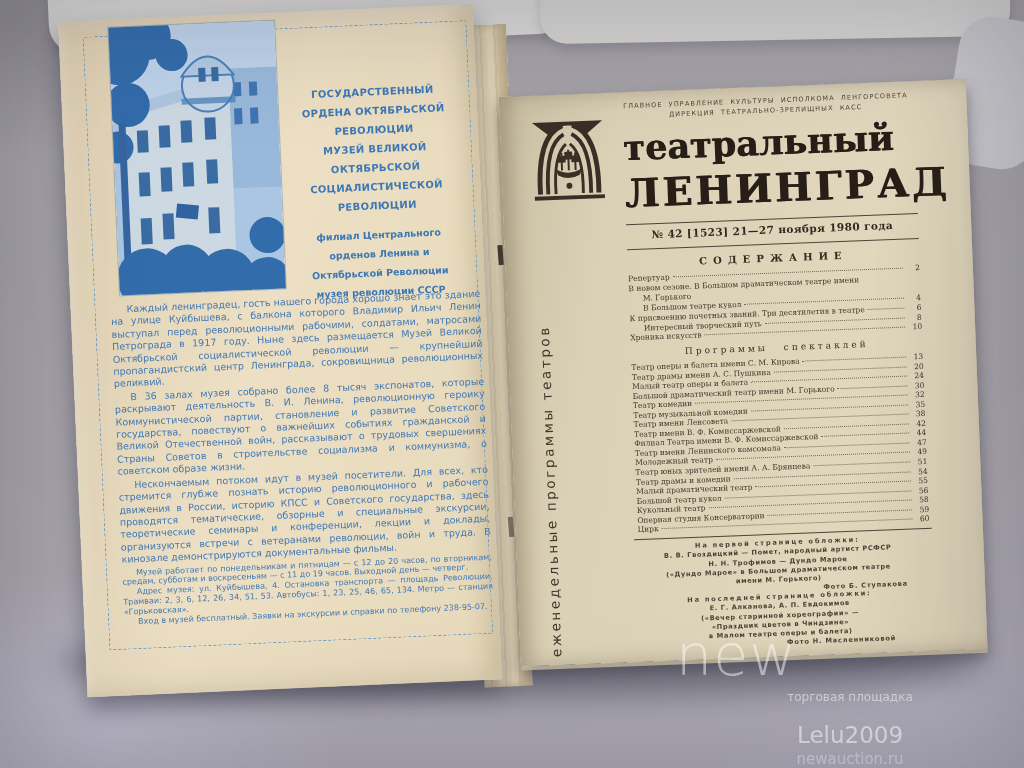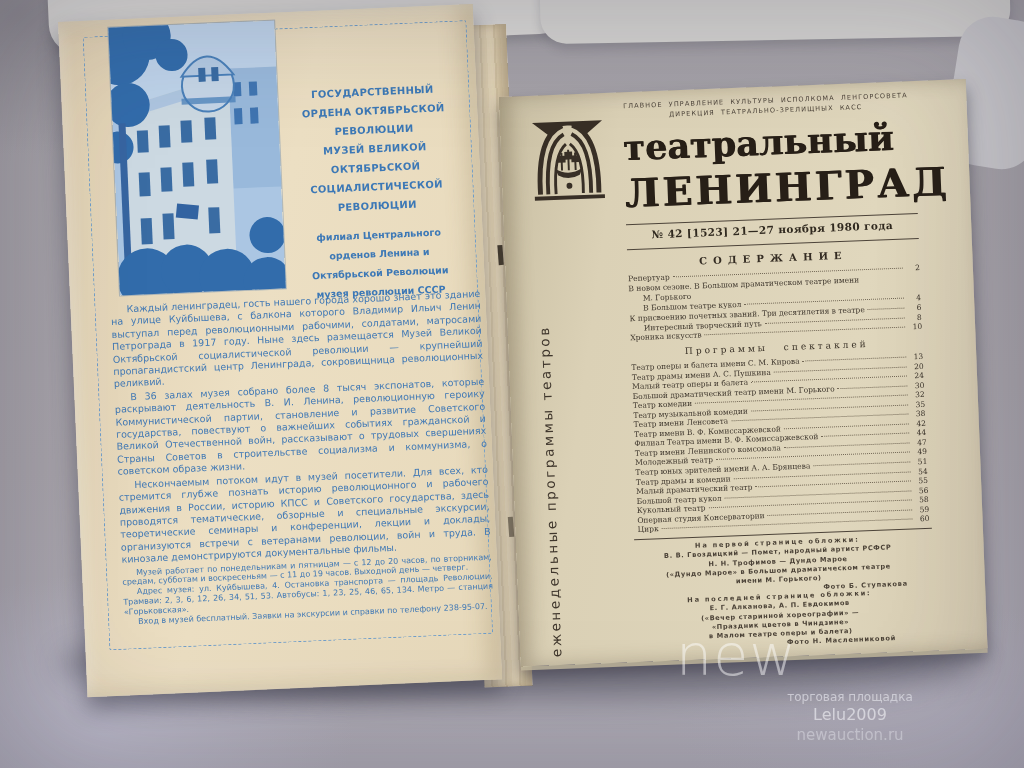--- a/index.html
+++ b/index.html
@@ -80,21 +80,21 @@
   .cover-line{font-size:6.6px;line-height:9.2px;letter-spacing:.6px;font-weight:600;}
   .cover-credit{font-size:6.6px;line-height:9.4px;letter-spacing:.8px;font-weight:600;text-align:right;padding-right:24px;}
   .cover-back .cover-credit{padding-right:38px;}
 
   
   .watermark{position:absolute;left:676px;top:622px;width:348px;z-index:10;text-align:center;}
   .wm-brand{display:flex;align-items:baseline;justify-content:flex-start;}
   .wm-new{font-size:57px;font-weight:200;color:rgba(255,255,255,.5);letter-spacing:1px;}
   .wm-auction{font-size:61px;font-weight:bold;color:rgba(248,244,232,.88);letter-spacing:-2px;margin-left:-4px;}
   .wm-tagline{font-size:12px;color:rgba(232,232,238,.72);margin-top:2px;}
-  .wm-seller{font-size:16px;color:rgba(238,238,243,.78);margin-top:1px;}
+  .wm-seller{font-size:23px;color:rgba(238,238,243,.78);margin-top:18px;}
   .wm-site{font-size:15px;color:rgba(224,224,232,.65);margin-top:2px;}
   .vignette{position:absolute;inset:0;z-index:11;pointer-events:none;
     box-shadow:inset 0 0 140px rgba(48,44,60,.28);}
 </style>
 </head>
 <body>
 
 <div id="stage">
 
   <div class="cloth cloth1"></div>

